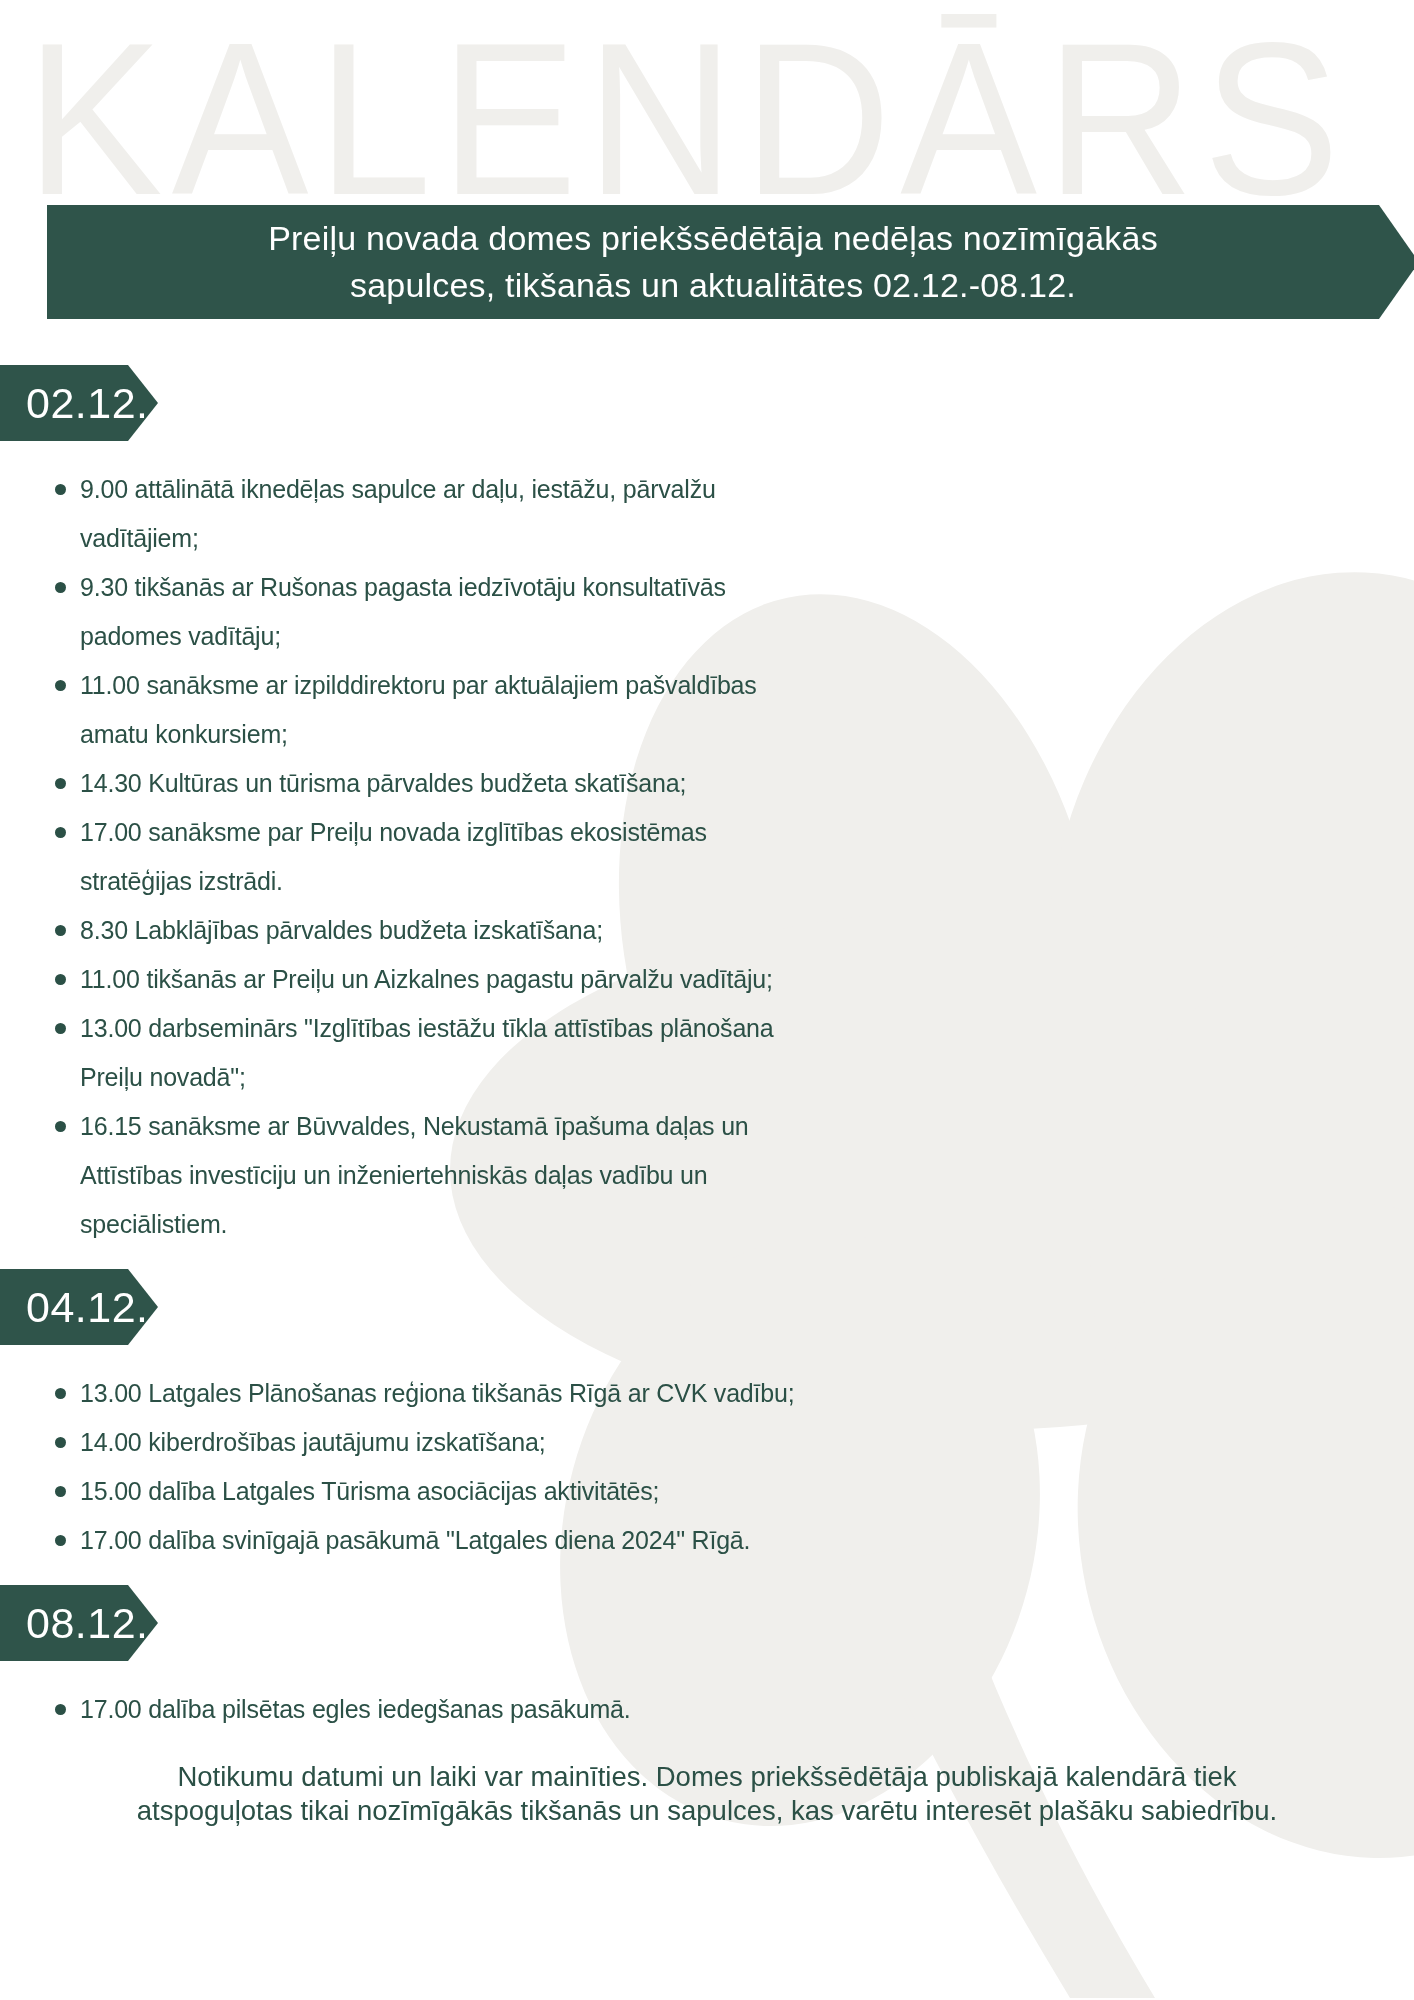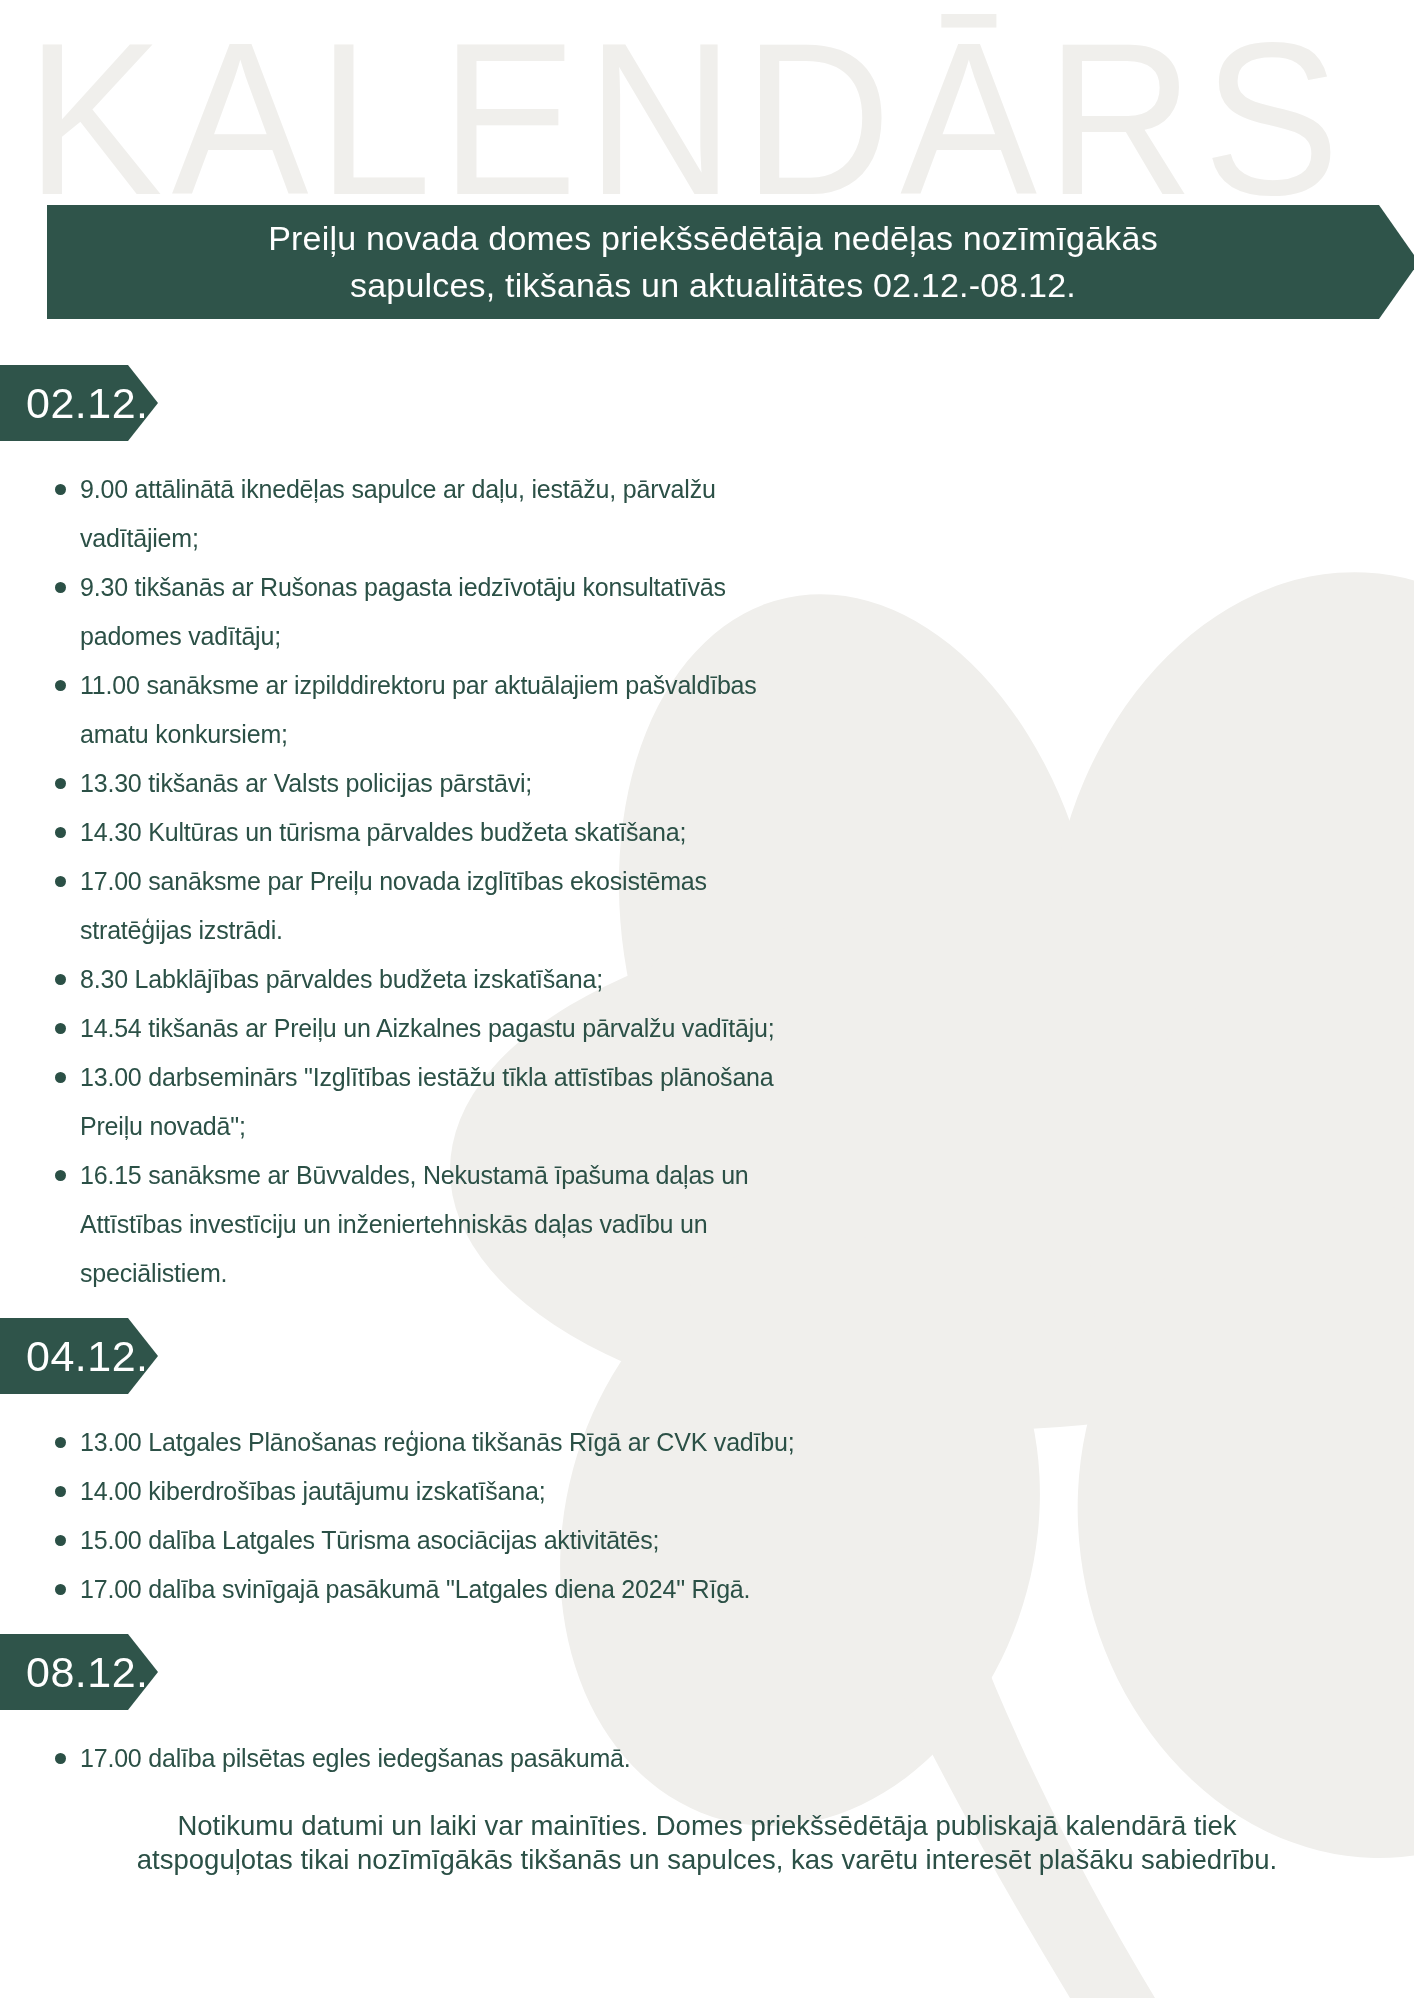--- a/index.html
+++ b/index.html
@@ -140,31 +140,30 @@
     <div class="badge">
       <span class="badge-text">02.12.</span>
     </div>
     <ul class="events">
           <li>9.00 attālinātā iknedēļas sapulce ar daļu, iestāžu, pārvalžu
 vadītājiem;</li>
           <li>9.30 tikšanās ar Rušonas pagasta iedzīvotāju konsultatīvās
 padomes vadītāju;</li>
           <li>11.00 sanāksme ar izpilddirektoru par aktuālajiem pašvaldības
 amatu konkursiem;</li>
-          <li>13.30 tikšanās ar Valsts policijas pārstāvi;</li>
           <li>14.30 Kultūras un tūrisma pārvaldes budžeta skatīšana;</li>
           <li>17.00 sanāksme par Preiļu novada izglītības ekosistēmas
 stratēģijas izstrādi.</li>
         </ul>
   </section>
 
   <section class="day">
     <ul class="events">
           <li>8.30 Labklājības pārvaldes budžeta izskatīšana;</li>
-          <li>14.54 tikšanās ar Preiļu un Aizkalnes pagastu pārvalžu vadītāju;</li>
+          <li>11.00 tikšanās ar Preiļu un Aizkalnes pagastu pārvalžu vadītāju;</li>
           <li>13.00 darbseminārs "Izglītības iestāžu tīkla attīstības plānošana
 Preiļu novadā";</li>
           <li>16.15 sanāksme ar Būvvaldes, Nekustamā īpašuma daļas un
 Attīstības investīciju un inženiertehniskās daļas vadību un
 speciālistiem.</li>
         </ul>
   </section>
 
   <section class="day">
     <div class="badge">

